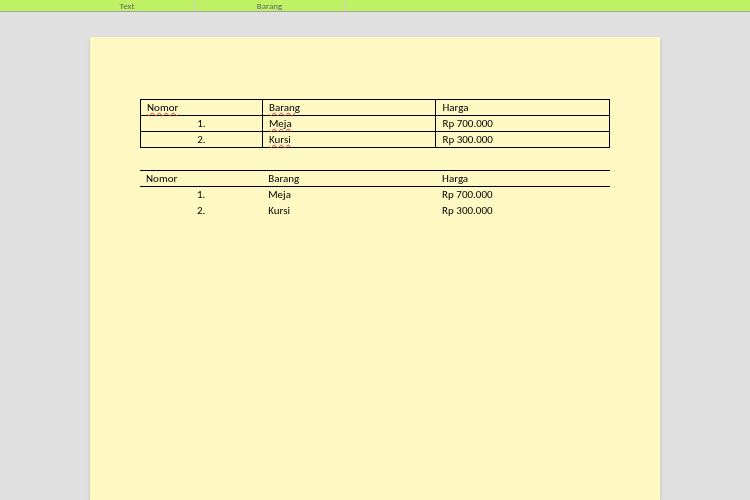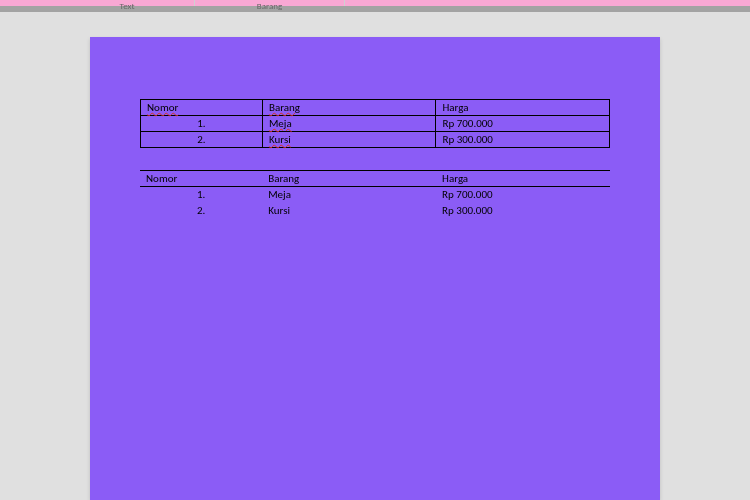--- a/index.html
+++ b/index.html
@@ -5,43 +5,43 @@
     * { margin: 0; padding: 0; box-sizing: border-box; }
     body {
       background: #e0e0e0;
       font-family: Calibri, Arial, sans-serif;
       font-size: 11px;
       width: 750px;
       height: 500px;
       overflow: hidden;
     }
     .ribbon-bar {
-      background: #f9a8d4;
-      border-bottom: 6px solid #a3a3a3;
+      background: #bef264;
+      border-bottom: 1px solid #a3a3a3;
       height: 12px;
       display: flex;
       font-size: 9px;
       color: #666;
     }
     .ribbon-group {
       border-right: 1px solid #d0d0d0;
       padding: 0 10px;
       display: flex;
       align-items: flex-start;
       justify-content: center;
     }
     .ribbon-group.text-group { width: 195px; padding-left: 70px; }
     .ribbon-group.symbols-group { width: 150px; }
     .workspace {
       display: flex;
       justify-content: center;
       padding-top: 25px;
     }
     .page {
-      background: #8b5cf6;
+      background: #fef9c3;
       width: 570px;
       height: 463px;
       box-shadow: 0 2px 4px rgba(0,0,0,0.15);
       padding: 62px 50px 50px 50px;
     }
     table {
       border-collapse: collapse;
       width: 100%;
       font-size: 11px;
       color: #000;

